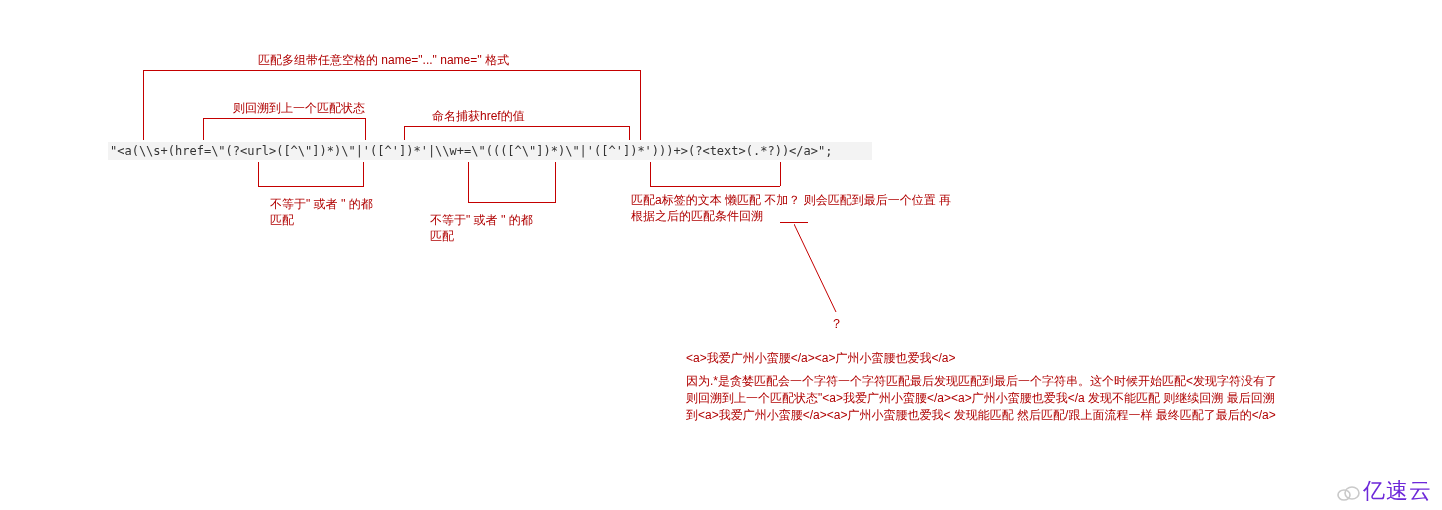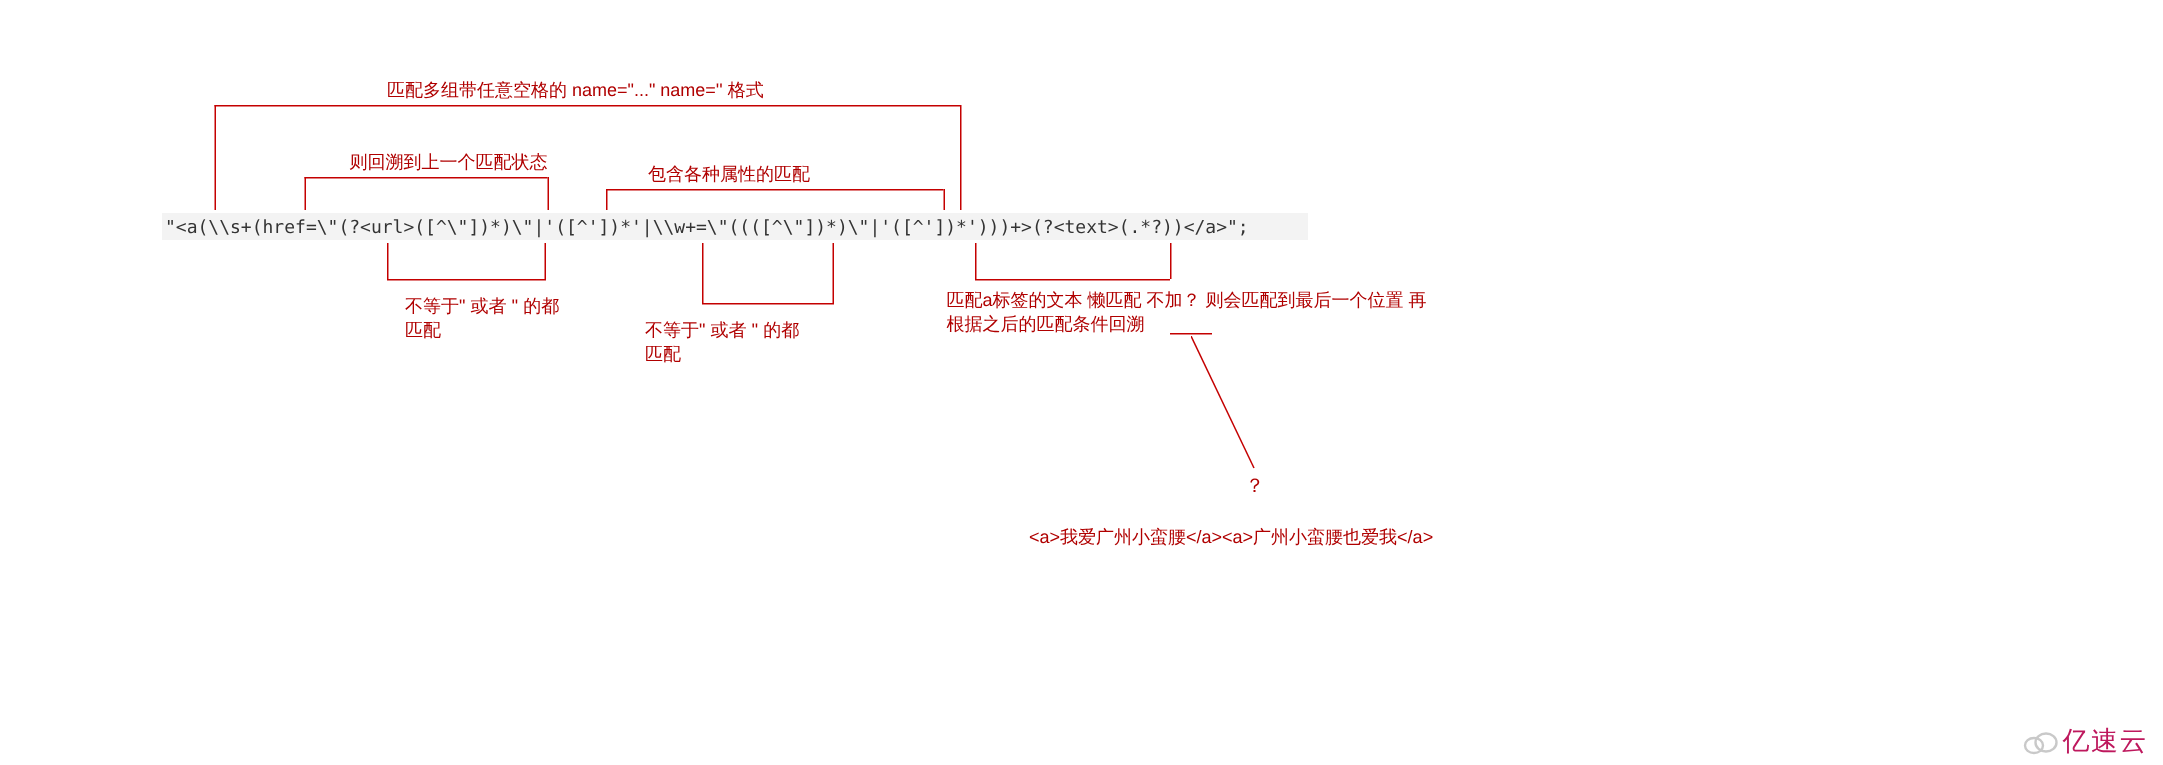--- a/index.html
+++ b/index.html
@@ -3,42 +3,42 @@
 <meta charset="utf-8">
 <style>
   html,body{margin:0;padding:0;width:1442px;height:510px;background:#ffffff;font-family:"SimSun","NSimSun",sans-serif;font-size:12px;color:#b00000;position:relative;overflow:hidden;}
   .code-strip{position:absolute;left:108px;top:142px;width:760px;height:18px;background:#f3f3f3;font-family:Consolas,Menlo,monospace;font-size:12px;color:#333;line-height:18px;padding:0 2px;white-space:nowrap;}
   .anno{position:absolute;white-space:nowrap;font-size:12px;line-height:16px;}
   .anno.wrap{white-space:normal;}
   .red-line{position:absolute;background:#c40000;}
   .red-line.h{height:1px;}
   .red-line.v{width:1px;}
   .diag{position:absolute;}
-  .watermark{position:absolute;right:10px;bottom:4px;font-family:Arial,sans-serif;font-size:18px;color:#be185d;letter-spacing:1px;}
+  .watermark{position:absolute;right:10px;bottom:4px;font-family:Arial,sans-serif;font-size:22px;color:#6d28d9;letter-spacing:1px;}
   .watermark svg{vertical-align:-5px;margin-right:2px;}
   .paragraph{position:absolute;left:686px;top:373px;width:600px;font-size:12px;line-height:17px;color:#b00000;}
   .paragraph p{margin:0 0 6px 0;}
 </style>
 </head>
 <body>
 
 <div class="red-line h" style="left:143px;top:70px;width:497px;"></div>
 <div class="red-line v" style="left:143px;top:70px;height:70px;"></div>
 <div class="red-line v" style="left:640px;top:70px;height:70px;"></div>
 <div class="anno" style="left:258px;top:52px;">匹配多组带任意空格的 name="..." name='' 格式</div>
 
 <div class="red-line h" style="left:203px;top:118px;width:162px;"></div>
 <div class="red-line v" style="left:203px;top:118px;height:22px;"></div>
 <div class="red-line v" style="left:365px;top:118px;height:22px;"></div>
 <div class="anno" style="left:233px;top:100px;">则回溯到上一个匹配状态</div>
 
 <div class="red-line h" style="left:404px;top:126px;width:225px;"></div>
 <div class="red-line v" style="left:404px;top:126px;height:14px;"></div>
 <div class="red-line v" style="left:629px;top:126px;height:14px;"></div>
-<div class="anno" style="left:432px;top:108px;">包含各种属性的匹配</div>
+<div class="anno" style="left:432px;top:108px;">命名捕获href的值</div>
 
 <div class="code-strip">"&lt;a(\\s+(href=\"(?&lt;url&gt;([^\"])*)\"|'([^'])*'|\\w+=\"((([^\"])*)\"|'([^'])*')))+&gt;(?&lt;text&gt;(.*?))&lt;/a&gt;";</div>
 
 <div class="red-line v" style="left:258px;top:162px;height:24px;"></div>
 <div class="red-line v" style="left:363px;top:162px;height:24px;"></div>
 <div class="red-line h" style="left:258px;top:186px;width:106px;"></div>
 <div class="anno wrap" style="left:270px;top:196px;width:135px;white-space:pre-line;">不等于" 或者 '' 的都
 匹配</div>
 
 <div class="red-line v" style="left:468px;top:162px;height:40px;"></div>
@@ -57,20 +57,21 @@
 <div class="red-line h" style="left:780px;top:222px;width:28px;"></div>
 
 <svg class="diag" style="left:794px;top:224px;width:60px;height:96px;">
   <line x1="0" y1="0" x2="42" y2="88" stroke="#c40000" stroke-width="1"></line>
 </svg>
 <div class="anno" style="left:830px;top:316px;font-size:13px;">？</div>
 
 <div class="anno" style="left:686px;top:350px;">&lt;a&gt;我爱广州小蛮腰&lt;/a&gt;&lt;a&gt;广州小蛮腰也爱我&lt;/a&gt;</div>
 
 <div class="paragraph">
+  <p>因为.*是贪婪匹配会一个字符一个字符匹配最后发现匹配到最后一个字符串。这个时候开始匹配&lt;发现字符没有了 则回溯到上一个匹配状态"&lt;a&gt;我爱广州小蛮腰&lt;/a&gt;&lt;a&gt;广州小蛮腰也爱我&lt;/a  发现不能匹配 则继续回溯 最后回溯到&lt;a&gt;我爱广州小蛮腰&lt;/a&gt;&lt;a&gt;广州小蛮腰也爱我&lt; 发现能匹配 然后匹配/跟上面流程一样 最终匹配了最后的&lt;/a&gt;</p>
 </div>
 
 <div class="watermark">
   <svg width="26" height="20" viewBox="0 0 26 20">
     <g fill="none" stroke="#c9c9c9" stroke-width="1.6">
       <ellipse cx="9" cy="12" rx="6" ry="5"></ellipse>
       <ellipse cx="17" cy="10" rx="7" ry="6"></ellipse>
     </g>
   </svg><span>亿速云</span>
 </div>

